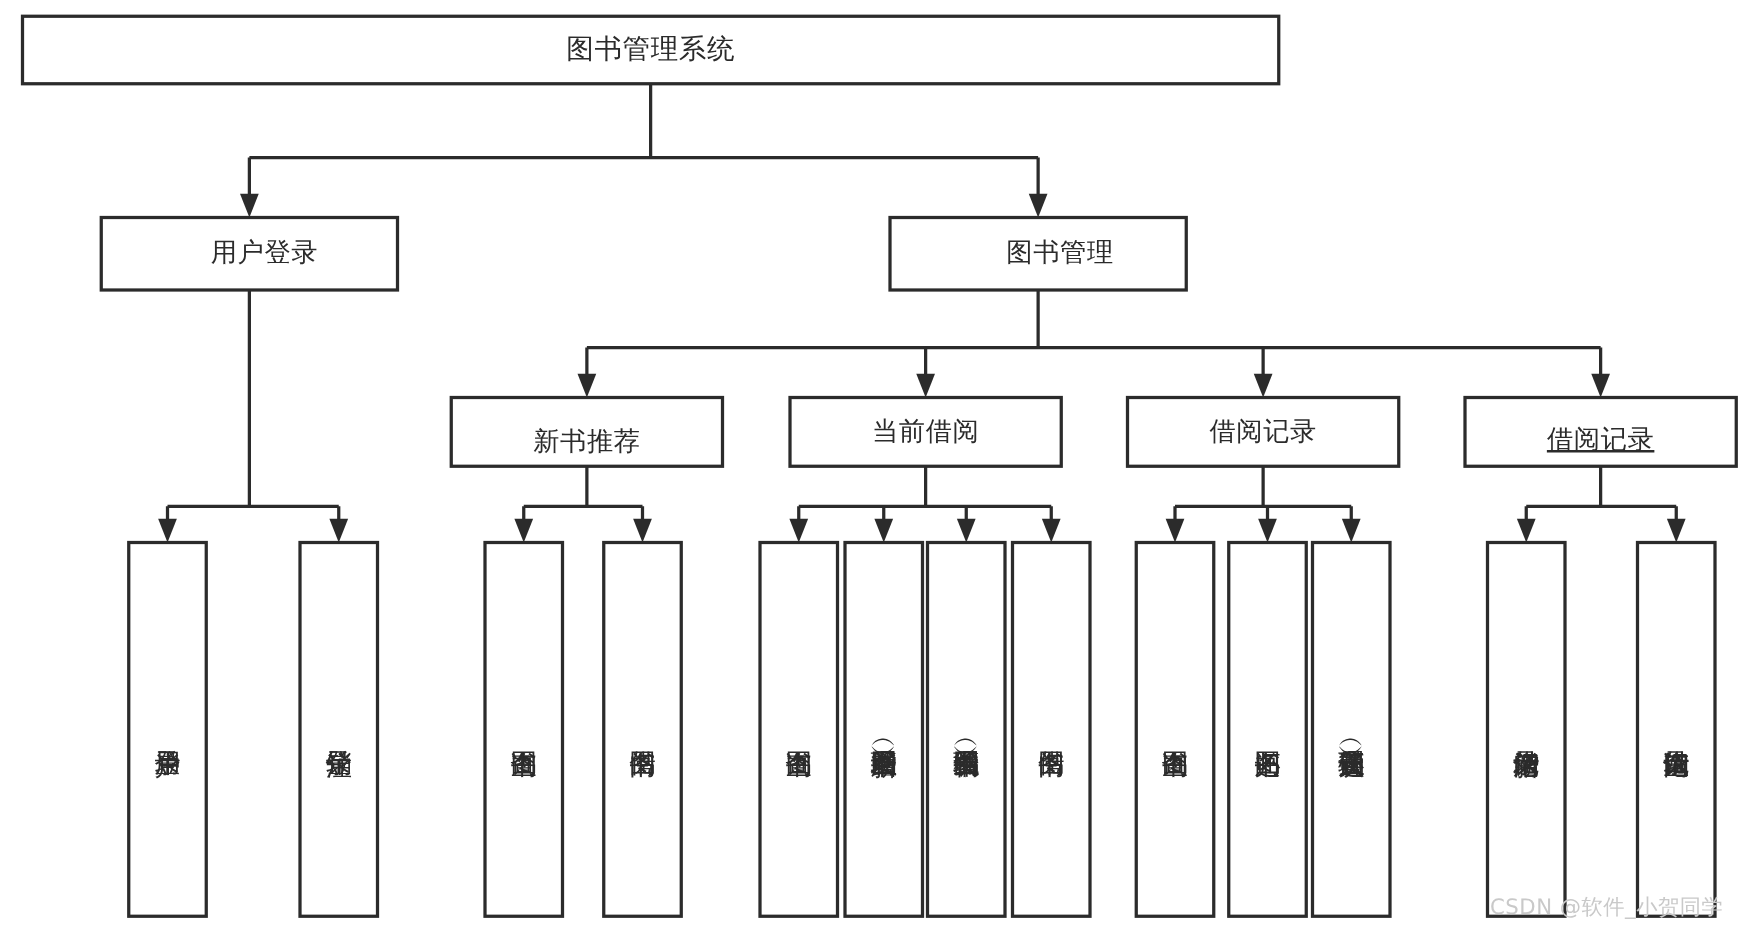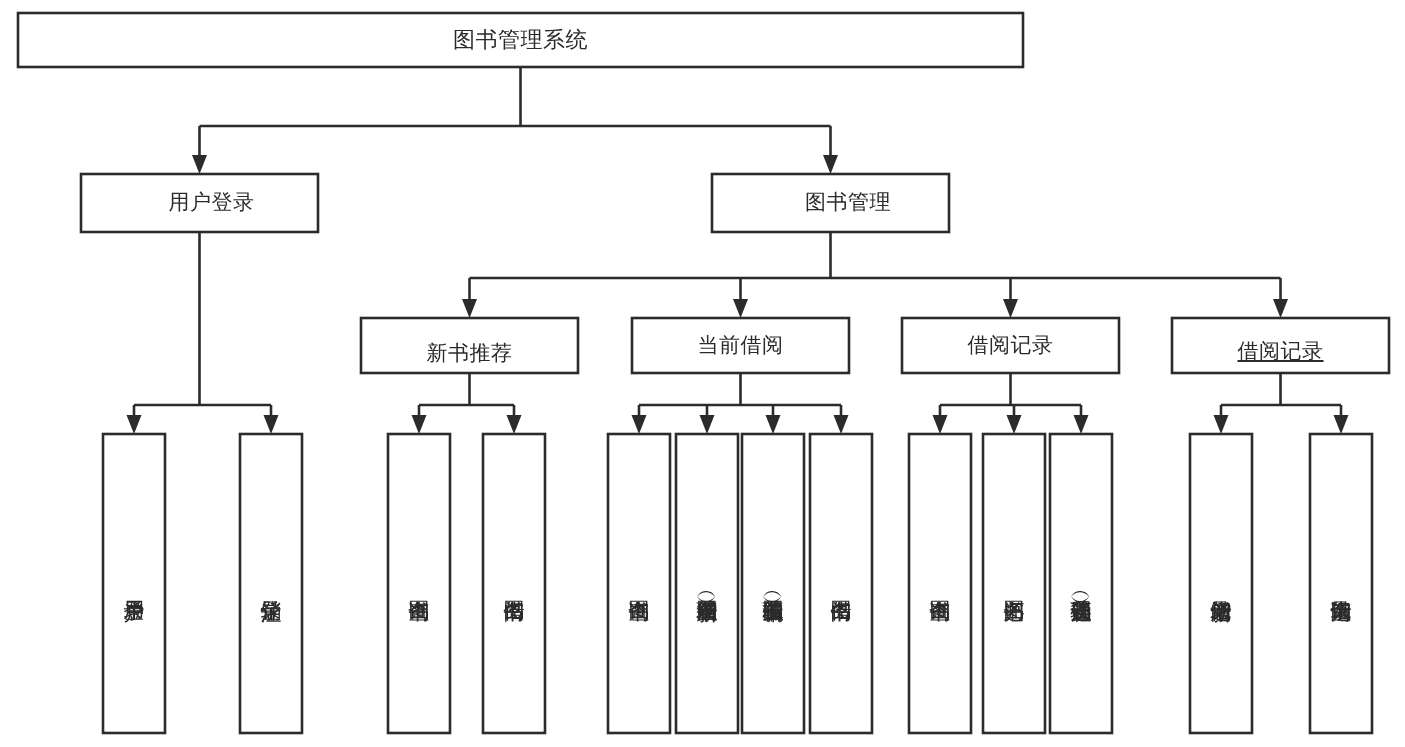--- a/index.html
+++ b/index.html
@@ -203,13 +203,14 @@
       <div class="hit-area" title="查询图书" style="left: 909px; top: 434px; width: 62px; height: 299px;"></div>
       <div class="node-label-v" style="left: 983px; top: 434px; width: 62px; height: 299px;">归还图书</div>
       <div class="hit-area" title="归还图书" style="left: 983px; top: 434px; width: 62px; height: 299px;"></div>
       <div class="node-label-v" style="left: 1050px; top: 434px; width: 62px; height: 299px;">确认归还（管理员）</div>
       <div class="hit-area" title="确认归还（管理员）" style="left: 1050px; top: 434px; width: 62px; height: 299px;"></div>
       <div class="node-label-v" style="left: 1190px; top: 434px; width: 62px; height: 299px;">新增借阅记录</div>
       <div class="hit-area" title="新增借阅记录" style="left: 1190px; top: 434px; width: 62px; height: 299px;"></div>
       <div class="node-label-v" style="left: 1310px; top: 434px; width: 62px; height: 299px;">查询借阅记录</div>
       <div class="hit-area" title="查询借阅记录" style="left: 1310px; top: 434px; width: 62px; height: 299px;"></div>
     </div>
+  <div class="watermark" style="left:1192px; top:714px;">CSDN @软件_小贺同学</div>
 </div>
 
 </body></html>

